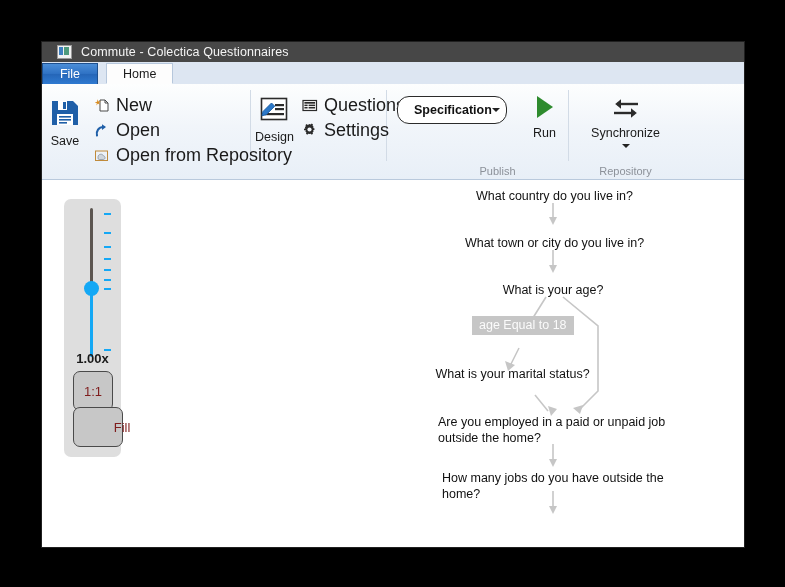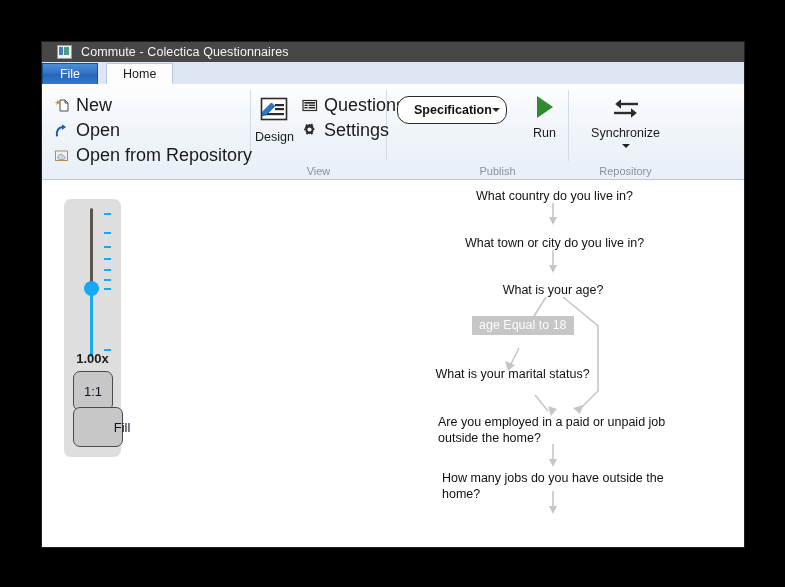--- a/index.html
+++ b/index.html
@@ -78,21 +78,21 @@
   }
   .slider-wrap{position:absolute;left:0;top:0;width:57px;height:162px;}
   .track-top{position:absolute;left:26px;top:9px;width:3px;height:84px;background:#5b5550;border-radius:2px;}
   .track-bot{position:absolute;left:26px;top:93px;width:3px;height:65px;background:#14a8f5;border-radius:2px;}
   .thumb{position:absolute;left:20px;top:82px;width:15px;height:15px;border-radius:50%;background:#14a8f5;}
   .tick{position:absolute;left:40px;width:7px;height:2px;background:#14a8f5;}
   .zoomval{position:absolute;left:0;top:152px;width:57px;text-align:center;font-size:13px;font-weight:bold;color:#1a1a1a;}
   .zbtn{
     position:absolute;left:9px;width:40px;height:40px;background:#c7c7c7;
     border:1px solid #4a4a4a;border-radius:7px;display:flex;align-items:center;justify-content:center;
-    font-size:13px;color:#0f172a;box-sizing:border-box;
+    font-size:13px;color:#7f1d1d;box-sizing:border-box;
   }
   .zbtn.b1{top:172px;}
   .zbtn.b2:first-letter{}
   .zbtn.b2{top:208px;padding-left:48px;}
 
   
   .flow{position:absolute;left:0;top:0;width:100%;height:100%;}
   .node{
     position:absolute;font-size:12.5px;color:#111;line-height:16px;
     white-space:pre-line;
@@ -115,20 +115,32 @@
 
   <div class="tabstrip">
     <div class="tab tab-file">File</div>
     <div class="tab tab-home">Home</div>
   </div>
 
   <div class="ribbon">
 
     <div class="rgroup" style="width:208px;">
       <div class="rgroup-body">
+        <div class="bigbtn" style="margin-left:6px;">
+          <svg width="34" height="34" viewBox="0 0 34 34">
+            <path d="M4 5h21l5 5v19H4z" fill="#1f5fa8"></path>
+            <rect x="10" y="5" width="9" height="9" fill="#ffffff"></rect>
+            <rect x="15" y="6" width="3" height="7" fill="#1f5fa8"></rect>
+            <rect x="9" y="18" width="16" height="11" fill="#ffffff"></rect>
+            <rect x="11" y="20" width="12" height="1.6" fill="#1f5fa8"></rect>
+            <rect x="11" y="23" width="12" height="1.6" fill="#1f5fa8"></rect>
+            <rect x="11" y="26" width="8" height="1.6" fill="#1f5fa8"></rect>
+          </svg>
+          <span class="lbl">Save</span>
+        </div>
 
         <div class="smallitems" style="margin-left:8px;">
           <div class="smallbtn">
             <span class="ic">
               <svg width="15" height="15" viewBox="0 0 15 15">
                 <path d="M5 2h5l3 3v8H5z" fill="#ffffff" stroke="#4a4a4a" stroke-width="1"></path>
                 <path d="M10 2v3h3" fill="none" stroke="#4a4a4a" stroke-width="1"></path>
                 <path d="M2.6 1.2l.9 2.4 2.4-.6-2 1.7 1.4 2-2.4-1.2-1.5 2 .4-2.5-2.1-.7 2.4-.6z" fill="#d98b1e"></path>
               </svg>
             </span>
@@ -190,21 +202,20 @@
             <span class="ic">
               <svg width="15" height="15" viewBox="0 0 15 15">
                 <path d="M7.5 1.1l1.3.4.9-1 1.3 1-.4 1.3 1 .9-.4 1.3 1.3.4v1.4l-1.3.4.4 1.3-1 .9.4 1.3-1.3 1-.9-1-1.3.4-1.3-.4-.9 1-1.3-1 .4-1.3-1-.9.4-1.3L2 7.2V5.8l1.3-.4-.4-1.3 1-.9L3.5 1.9l1.3-1 .9 1z" fill="#2b2b2b"></path>
                 <circle cx="7.5" cy="6.5" r="2.1" fill="#f1f5fa"></circle>
               </svg>
             </span>
             <span>Settings</span>
           </div>
         </div>
       </div>
-      <div class="rgroup-label">View</div>
     </div>
 
     <div class="sep"></div>
 
     <div class="rgroup" style="width:181px;">
       <div class="rgroup-body" style="align-items:flex-start;padding-top:12px;">
         <div class="combo" style="margin-left:10px;">
           <span>Specification</span>
           <span class="caret"></span>
         </div>

